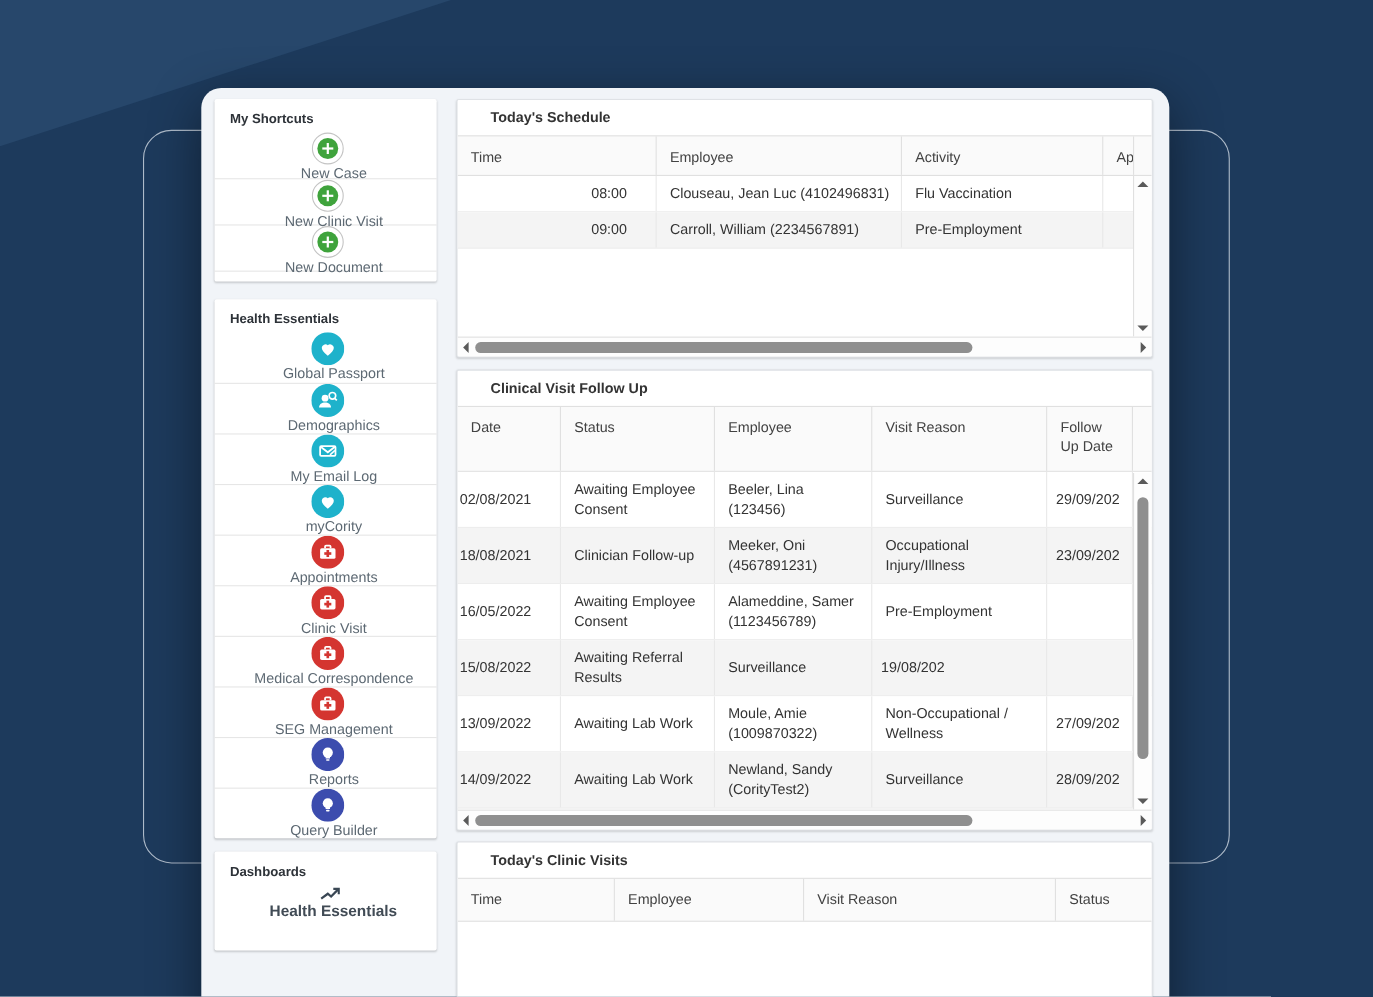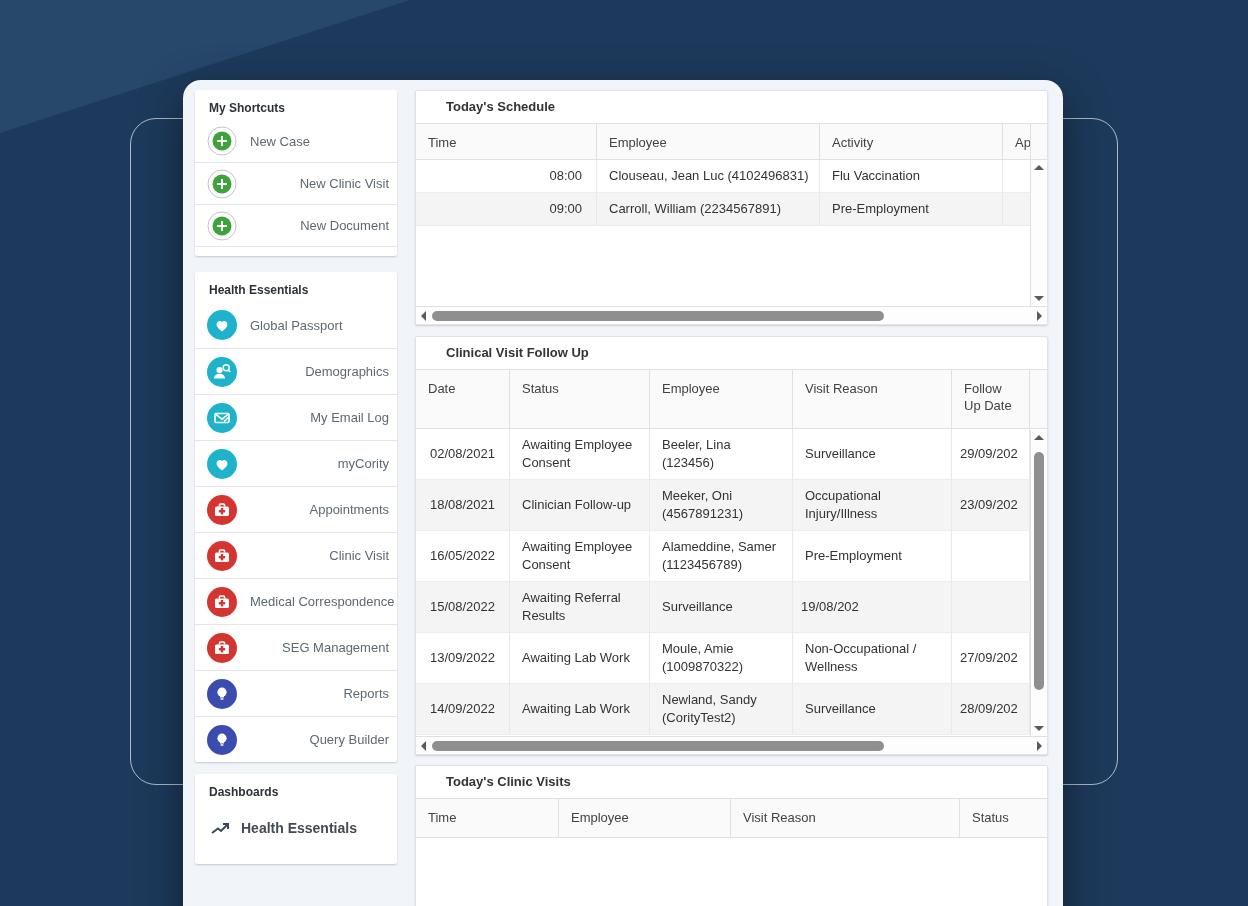--- a/index.html
+++ b/index.html
@@ -21,21 +21,21 @@
   }
   .window {
     position:absolute; left:183px; top:80px; width:880px; height:896px;
     background:#f1f4f8; border-radius:18px; overflow:hidden;
     box-shadow: 0 14px 46px rgba(0,0,0,0.45);
   }
   
   .sidebar { position:absolute; left:12px; top:10px; width:202px; }
   .side-card { background:#fff; border-radius:2px; box-shadow:0 1px 2px rgba(0,0,0,0.18); }
   .side-title { font-size:12px; font-weight:bold; color:#2d3238; padding:11px 14px 5px; }
-  .side-item { display:flex; align-items:center; height:46px; padding:0 8px 0 10px; cursor:pointer; }
+  .side-item { display:flex; align-items:center; height:46px; padding:0 8px 0 10px; cursor:pointer;flex-direction:column; }
   .side-item + .side-item { border-top:1px solid #e6e6e6;justify-content:space-between; }
   .sc-item { height:42px; }
   .side-item .ic { width:30px; height:30px; flex:none; margin-left:2px; }
   .side-item .lbl { margin-left:13px; font-size:13px; color:#5d6973; white-space:nowrap; }
   .side-foot { height:10px; border-top:1px solid #e6e6e6; }
   .card-gap { height:16px; }
   .card-gap-sm { height:12px; }
   .dash-item { height:48px; }
   .dash-item .lbl-dash { margin-left:12px; font-size:14px; font-weight:bold; color:#414b55; }
   .dash-item .ic-sm { width:18px; height:16px; flex:none; margin-left:6px; }
@@ -45,21 +45,21 @@
           border-radius:2px; box-shadow:0 1px 2px rgba(0,0,0,0.15); overflow:hidden; }
   .card-head { height:32px; line-height:32px; padding:0 30px; font-size:13px; font-weight:bold; color:#333; }
   .grid-head { display:grid; background:#fafafa; border-top:1px solid #e0e0e0; border-bottom:1px solid #e0e0e0; }
   .hc { font-size:13px; color:#424242; padding:10px 10px 8px 12px; border-right:1px solid #e0e0e0;
         line-height:17px; overflow:hidden; }
   .hc.last { border-right:none; }
   .grid-row { display:grid; border-bottom:1px solid #ededed; background:#fff; }
   .grid-row.alt { background:#f4f4f4; }
   .c { font-size:13px; color:#333; padding:5px 10px 5px 12px; border-right:1px solid #e8e8e8;
        display:flex; align-items:center; line-height:18px; overflow:hidden; }
-  .c.num { justify-content:flex-end; padding-right:14px; white-space:nowrap; }
+  .c.num { justify-content:flex-end; padding-right:26px; white-space:nowrap; }
   .c.clip { white-space:nowrap; padding-right:0; padding-left:8px; }
   .c.fill { border-right:none; }
   
   .g-sched { grid-template-columns:181px 223px 183px 28px 1fr; }
   .sched-body { position:relative; height:148px; }
   .g-sched.grid-row { height:33px; }
   
   .g-fu { grid-template-columns:94px 140px 143px 159px 78px 1fr; }
   .g-fu.grid-row { height:51px; }
   .fu-body { position:relative; height:306px; }

